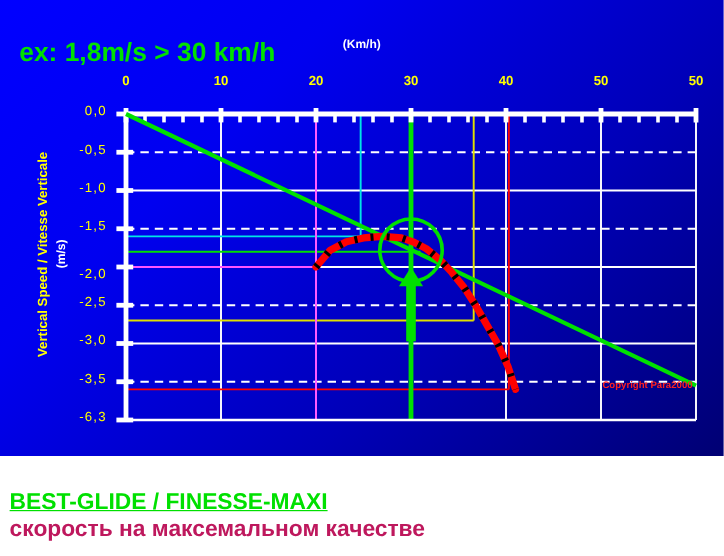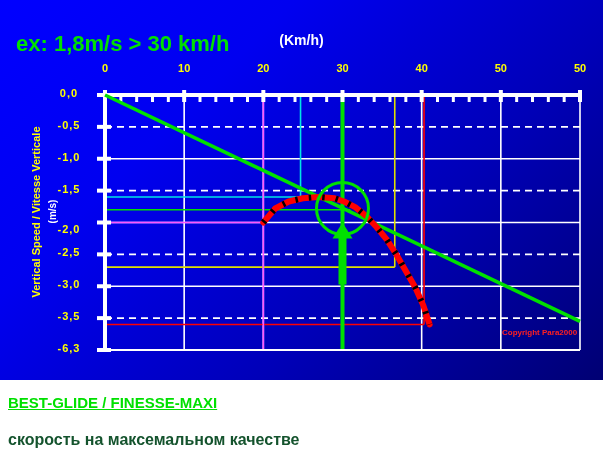--- a/index.html
+++ b/index.html
@@ -18,21 +18,21 @@
   }
 
   
   #chart-title{
     position:absolute;left:0;top:14px;width:603px;text-align:center;
     color:#ffff00;font-size:12px;font-weight:bold;letter-spacing:0px;
     white-space:nowrap;
   }
   #chart-subtitle{
     position:absolute;left:0;top:32px;width:603px;text-align:center;
-    color:#ffffff;font-size:14px;font-weight:bold;
+    color:#ffffff;font-size:10px;font-weight:bold;
   }
   #example-note{
     position:absolute;left:16px;top:31px;
     color:#00e000;font-size:22px;font-weight:bold;white-space:nowrap;
   }
 
   
   #ylabel-wrap{
     position:absolute;left:14px;top:110px;width:40px;height:215px;
   }
@@ -48,46 +48,46 @@
     color:#ffffff;font-size:10px;font-weight:bold;text-align:center;
     white-space:nowrap;
   }
 
   
   .xtick{
     position:absolute;top:62px;color:#ffff00;font-size:11px;font-weight:bold;
     text-align:center;width:30px;margin-left:-15px;
   }
   .ytick{
-    position:absolute;color:#ffff00;font-size:11px;font-weight:bold;
-    text-align:center;width:40px;margin-top:-8px;left:49px;
+    position:absolute;color:#ffff00;font-size:11px;font-weight:normal;
+    text-align:right;width:40px;margin-top:-8px;left:49px;
     letter-spacing:1px;
   }
 
   
   #plot{position:absolute;left:0;top:0;}
 
   
   #copyright{
-    position:absolute;left:502px;top:328px;
+    position:absolute;left:502px;top:316px;
     color:#ff2020;font-size:8px;font-weight:bold;white-space:nowrap;
   }
 
   
   #footer{
     position:absolute;left:0;top:380px;width:603px;height:83px;background:#ffffff;
   }
   #footer-line1{
-    position:absolute;left:8px;top:14px;
-    color:#00e000;font-size:15px;font-weight:bold;
+    position:absolute;left:8px;top:28px;
+    color:#00e000;font-size:19px;font-weight:bold;
     text-decoration:underline;white-space:nowrap;
   }
   #footer-line2{
     position:absolute;left:8px;top:51px;
-    color:#14532d;font-size:16px;font-weight:bold;white-space:nowrap;
+    color:#be185d;font-size:19px;font-weight:bold;white-space:nowrap;
   }
 </style>
 </head>
 <body>
 
 <div id="root">
 
   <div id="panel">
 
     <div id="chart-subtitle">(Km/h)</div>

